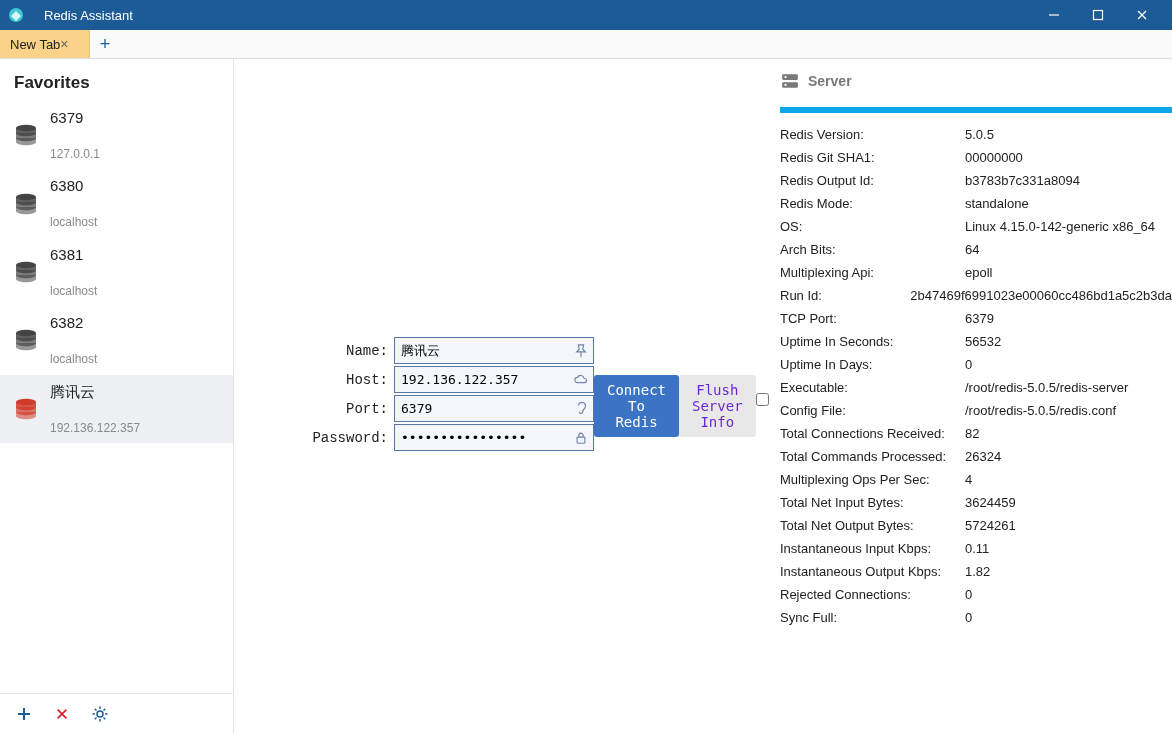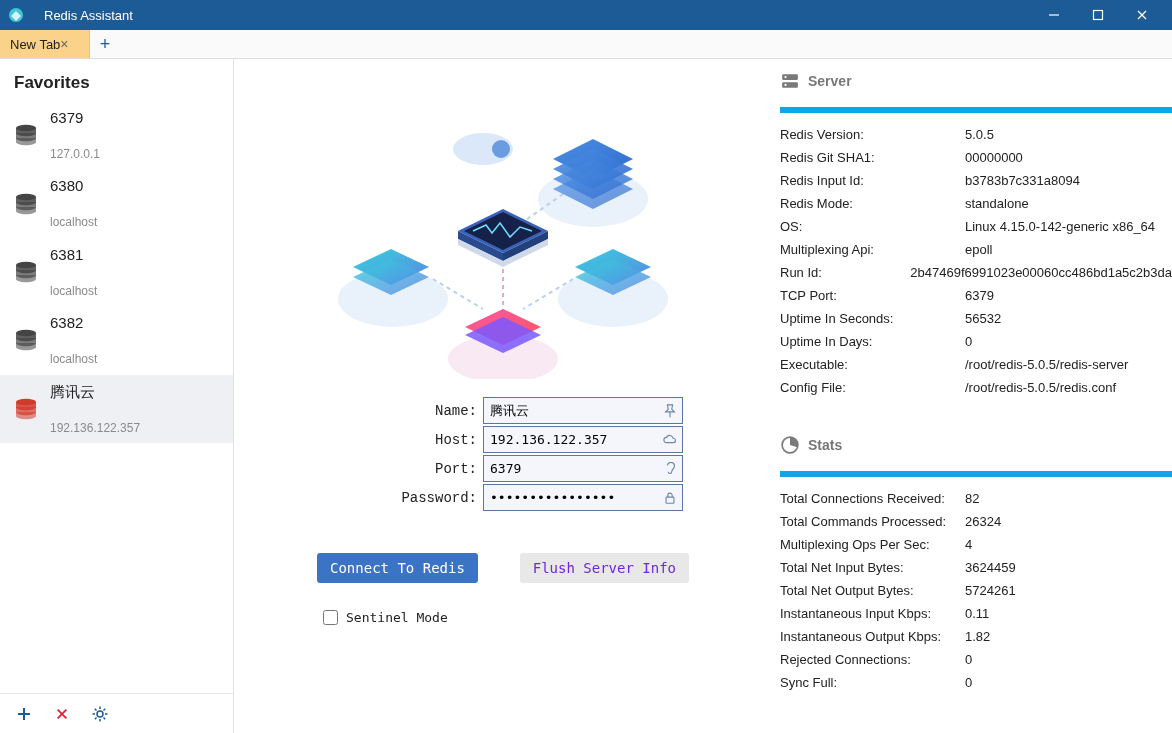--- a/index.html
+++ b/index.html
@@ -20,21 +20,21 @@
   .favlist { flex:1; overflow:auto;}
   .favitem { display:flex; align-items:center; gap:12px; padding:8px 14px; cursor:pointer;}
   .favitem.selected { background:#eef0f3;}
   .favico { width:24px; height:22px; display:flex; align-items:center; justify-content:center;}
   .favtext { display:flex; flex-direction:column; line-height:1.2;}
   .favname { font-size:15px; color:#222;}
   .favhost { font-size:12px; color:#8a8a8a; margin-top:20px;}
   .sidebar-toolbar { height:40px; border-top:1px solid #e8e8e8; display:flex; align-items:center; gap:18px; padding:0 14px;}
   .sidebar-toolbar .ico { width:20px; height:20px; display:flex; align-items:center; justify-content:center; cursor:pointer;}
 
-  .center { flex:1; overflow:auto; padding: 10px 0 30px; display:flex; flex-direction:column; align-items:center;}
+  .center { flex:1; overflow:auto; padding: 10px 0 30px; display:flex; align-items:center;}
   .illus { width:380px; height:280px; margin-top:30px; display:block;}
   .formrow { display:flex; align-items:center; margin:2px 0;}
   .formlbl { width:160px; text-align:right; padding-right:6px; font-family: Consolas, "Courier New", monospace; font-size:14px;}
   .inputwrap { position:relative; width:200px;}
   .inputwrap input { width:200px; height:27px; border:1px solid #5877a4; background:#f4f6fb; padding:2px 26px 2px 6px; font-family: Consolas, monospace; font-size:13px; outline:none;}
   .inputwrap .inico { position:absolute; right:4px; top:50%; transform:translateY(-50%); width:18px; height:18px; color:#6d86a9; display:flex; align-items:center; justify-content:center;}
   .form { margin-top:16px;}
   .actionrow { width:372px; display:flex; justify-content:space-between; margin-top:40px;}
   .btn { font-family: Consolas, monospace; font-size:14px; padding:6px 12px; border-radius:3px; cursor:pointer; border:1px solid transparent;}
   .btn-primary { background:#3b73c5; color:#fff;}
@@ -331,32 +331,36 @@
     <div id="serverrows">
         <div class="kvrow">
           <div class="kvkey">Redis Version:</div>
           <div class="kvval">5.0.5</div>
         </div>
         <div class="kvrow">
           <div class="kvkey">Redis Git SHA1:</div>
           <div class="kvval">00000000</div>
         </div>
         <div class="kvrow">
-          <div class="kvkey">Redis Input Id:</div>
+          <div class="kvkey">Redis Output Id:</div>
           <div class="kvval">b3783b7c331a8094</div>
         </div>
         <div class="kvrow">
           <div class="kvkey">Redis Mode:</div>
           <div class="kvval">standalone</div>
         </div>
         <div class="kvrow">
           <div class="kvkey">OS:</div>
           <div class="kvval">Linux 4.15.0-142-generic x86_64</div>
         </div>
         <div class="kvrow">
+          <div class="kvkey">Arch Bits:</div>
+          <div class="kvval">64</div>
+        </div>
+        <div class="kvrow">
           <div class="kvkey">Multiplexing Api:</div>
           <div class="kvval">epoll</div>
         </div>
         <div class="kvrow">
           <div class="kvkey">Run Id:</div>
           <div class="kvval">2b47469f6991023e00060cc486bd1a5c2b3da</div>
         </div>
         <div class="kvrow">
           <div class="kvkey">TCP Port:</div>
           <div class="kvval">6379</div>
@@ -372,29 +376,20 @@
         <div class="kvrow">
           <div class="kvkey">Executable:</div>
           <div class="kvval">/root/redis-5.0.5/redis-server</div>
         </div>
         <div class="kvrow">
           <div class="kvkey">Config File:</div>
           <div class="kvval">/root/redis-5.0.5/redis.conf</div>
         </div>
       </div>
 
-    <div class="panel-head panel2">
-      <span class="picon">
-          <svg viewBox="0 0 16 16" width="18" height="18">
-            <path d="M8 8 L8 1 A7 7 0 0 1 14.5 10 Z" fill="#7a7a7a"></path>
-            <circle cx="8" cy="8" r="7" fill="none" stroke="#7a7a7a" stroke-width="1.5"></circle>
-          </svg>
-        </span>
-      <span>Stats</span>
-    </div>
     <div id="statsrows">
         <div class="kvrow">
           <div class="kvkey">Total Connections Received:</div>
           <div class="kvval">82</div>
         </div>
         <div class="kvrow">
           <div class="kvkey">Total Commands Processed:</div>
           <div class="kvval">26324</div>
         </div>
         <div class="kvrow">

